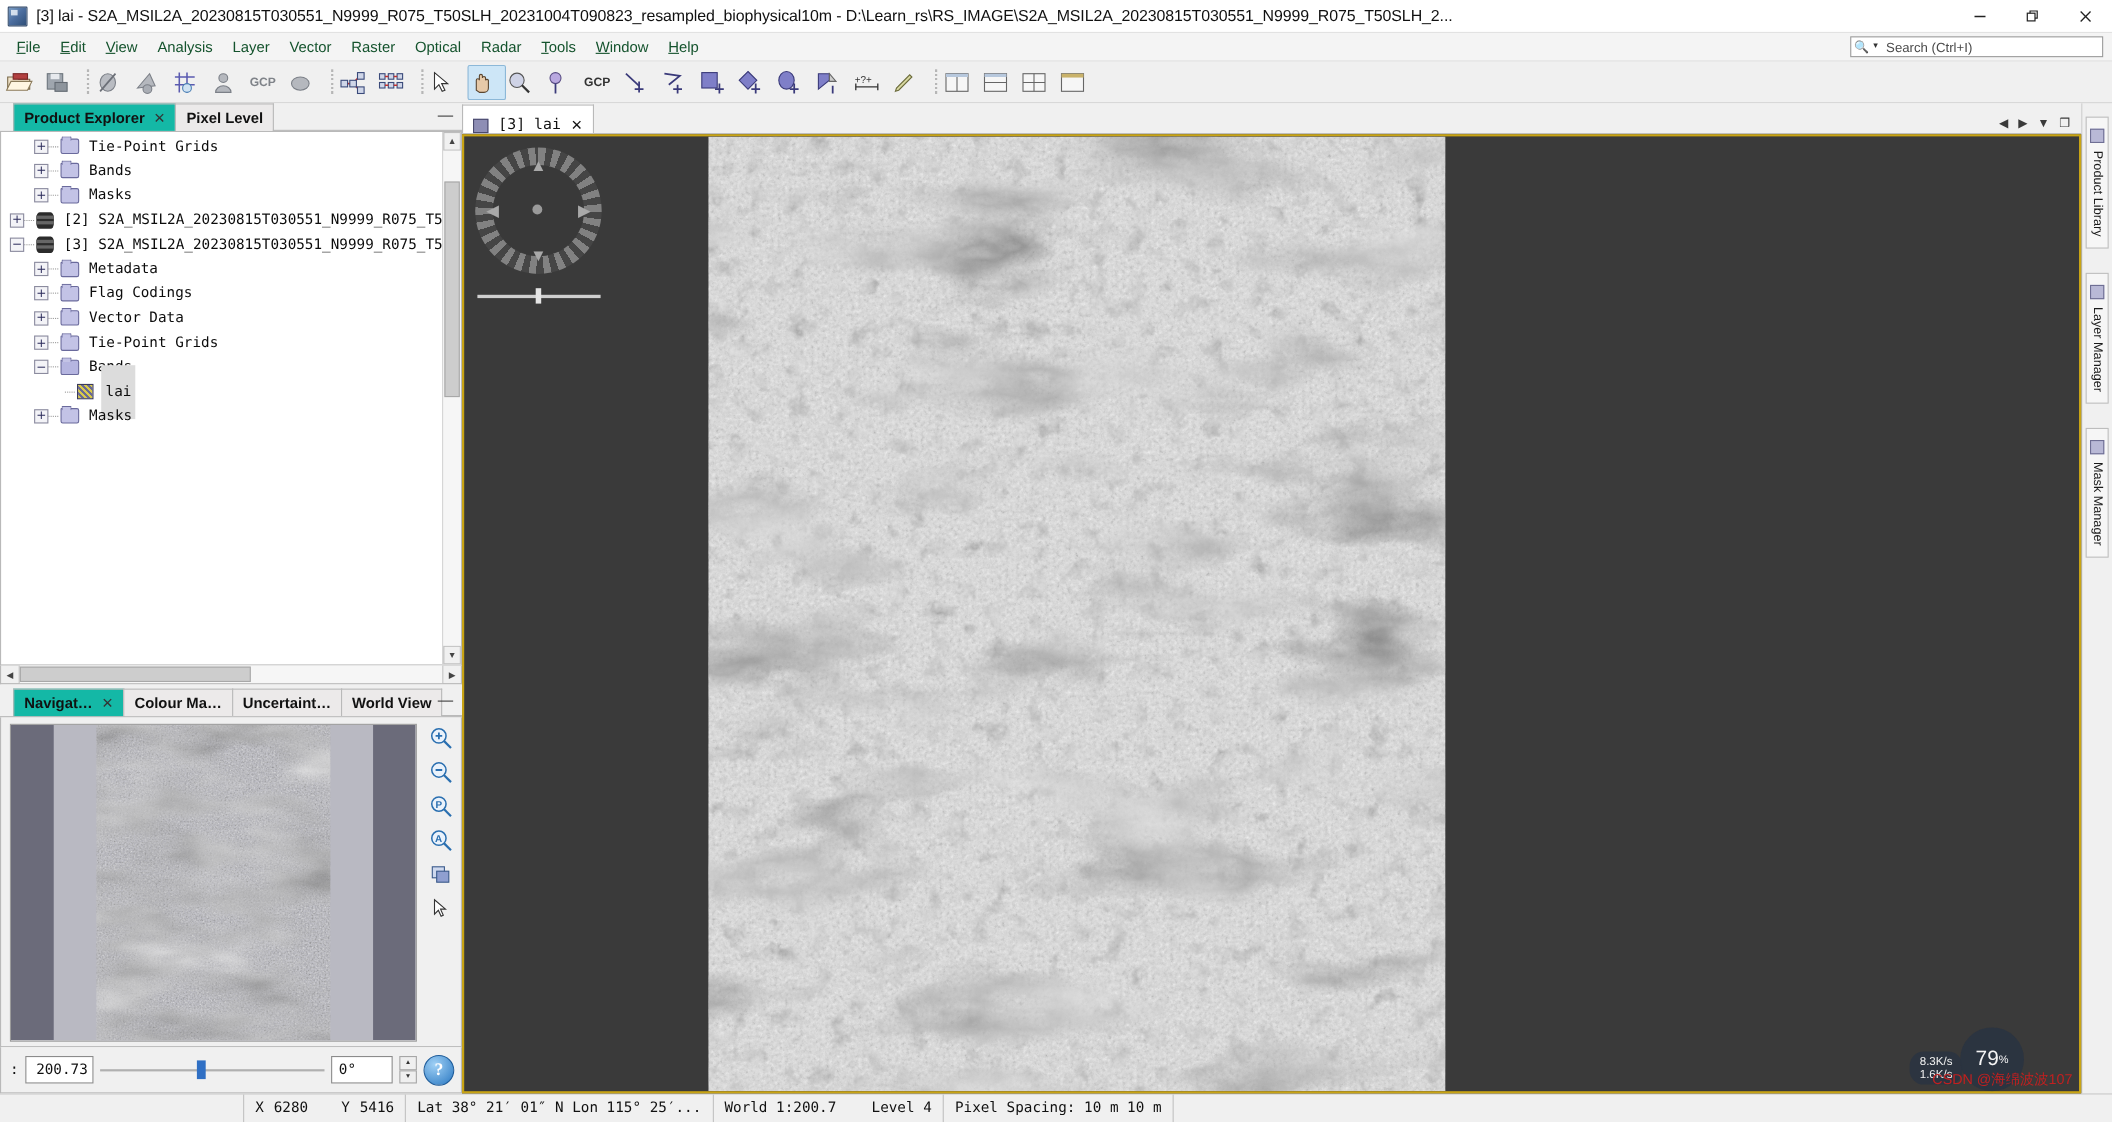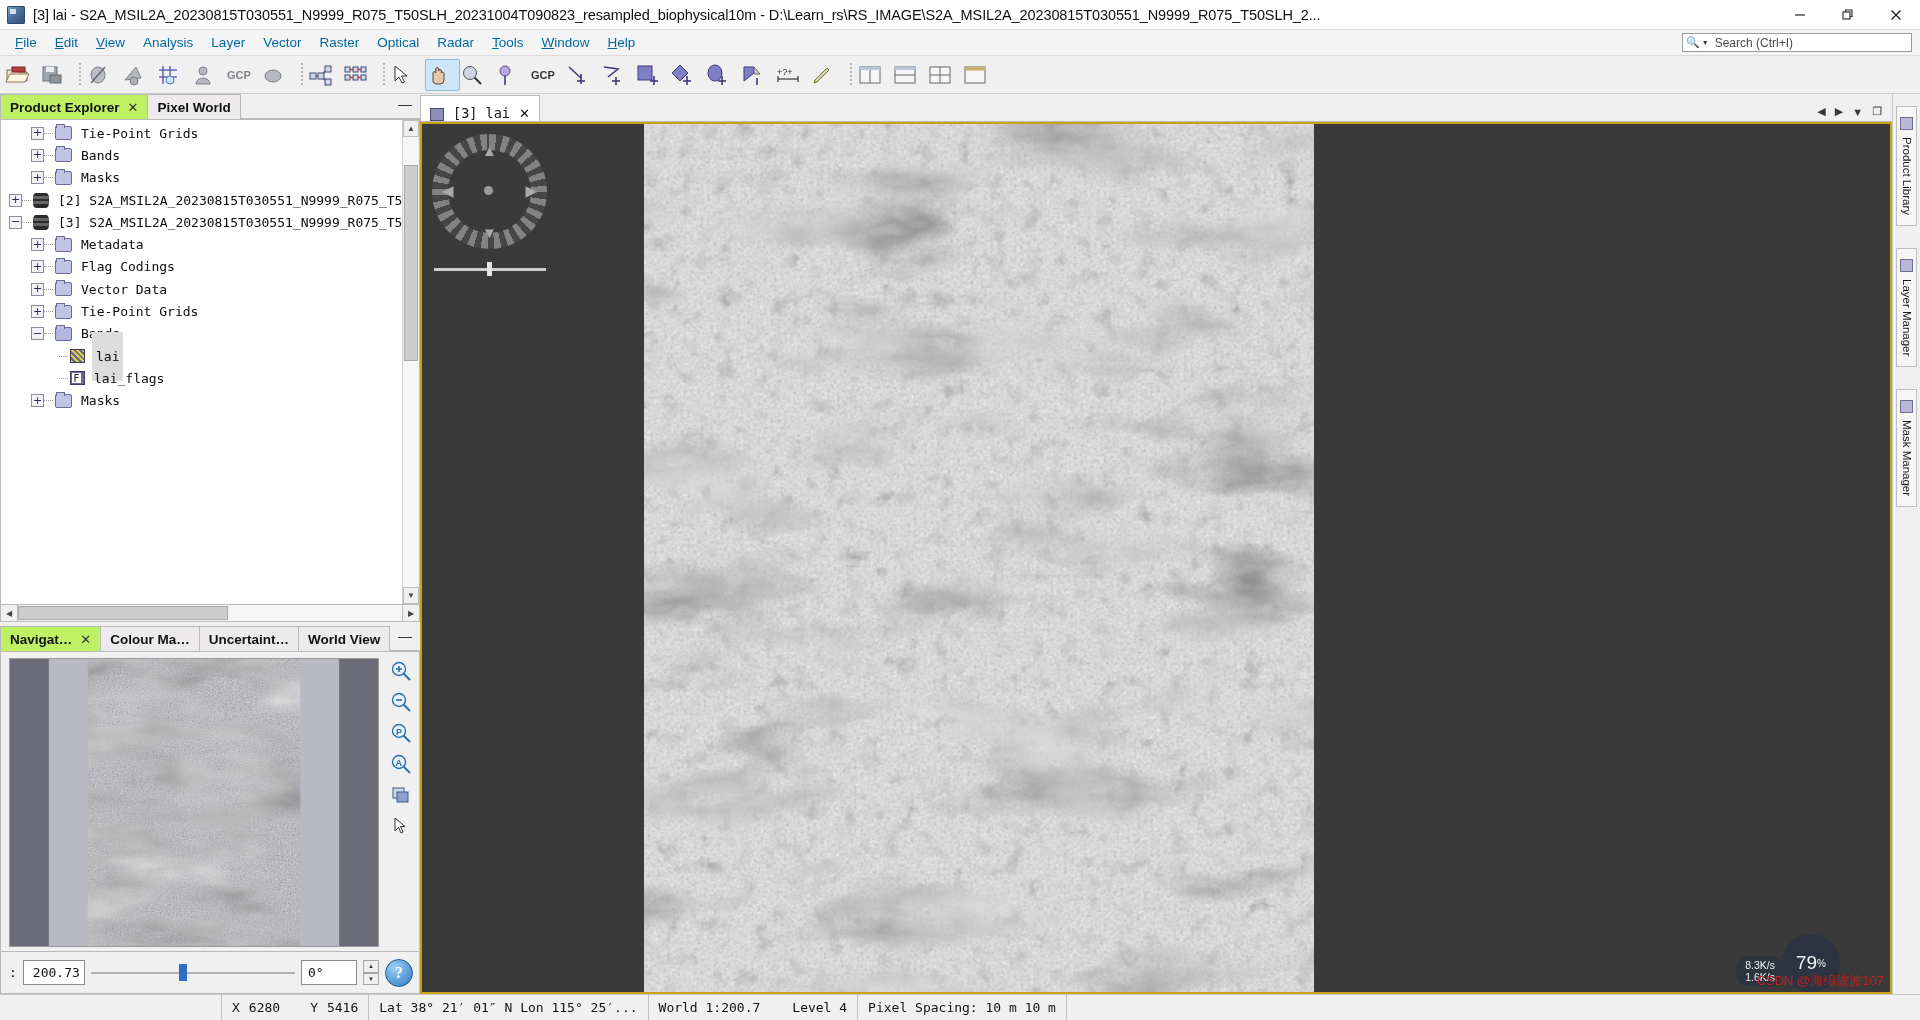--- a/index.html
+++ b/index.html
@@ -35,21 +35,21 @@
     color: #222; font-size: 15px;
   }
   .win-btn svg { display:block; }
 
   
   .menubar {
     height: 26px; background: #f4f4f4; display: flex; align-items: center;
     border-bottom: 1px solid #dcdcdc; flex: 0 0 26px; padding-left: 6px;
   }
   .menu-item {
-    font-size: 13.5px; color: #0369a1; padding: 3px 9px; white-space: nowrap;
+    font-size: 13.5px; color: #14532d; padding: 3px 9px; white-space: nowrap;
   }
   .menu-item u { text-decoration: underline; }
   .search-box {
     margin-left: auto; margin-right: 8px; width: 230px; height: 19px;
     border: 1px solid #9a9a9a; background: #fff; display: flex; align-items: center;
     padding: 0 3px; font-size: 11.5px; color: #555;
   }
   .search-box .mag { margin-right: 2px; color:#2a55a8; font-size:11px;}
   .search-box .caret { font-size: 7px; color:#333; margin-right:6px; }
   .search-box .ph { color: #4a4a4a; font-size: 12px; }
@@ -79,21 +79,21 @@
   .panel { display: flex; flex-direction: column; min-height: 0; }
   .panel-tabs {
     height: 26px; display: flex; align-items: flex-end; background: #f0f0f0;
     border-bottom: 1px solid #b9b9b9; flex: 0 0 26px; position: relative;
   }
   .ptab {
     height: 25px; display: flex; align-items: center; gap: 8px; padding: 0 9px;
     font-size: 13.5px; font-weight: bold; color: #111; background: #eceaea;
     border: 1px solid #b9b9b9; border-bottom: none; margin-right: -1px;
   }
-  .ptab.active { background: #bef264; }
+  .ptab.active { background: #14b8a6; margin-left: 12px; }
   .ptab .x { font-size: 13px; font-weight: normal; color: #333; }
   .ptab-fill { flex: 1 1 auto; height: 25px; border-bottom: 1px solid #b9b9b9; }
   .panel-min {
     position: absolute; right: 8px; top: 6px; font-size: 14px; color: #333; line-height: 8px;
   }
 
   
   .tree-wrap { flex: 1 1 auto; background: #fff; border: 1px solid #b9b9b9; border-top: none;
                display: flex; min-height: 0; overflow: hidden; position: relative; }
   .tree { flex: 1 1 auto; padding-top: 2px; overflow: hidden; position: relative; }
@@ -483,21 +483,21 @@
 
     <div class="left-col">
 
       <div class="panel" style="flex:1 1 auto; min-height:0;">
         <div class="panel-tabs">
           <div class="ptab active">
             <span>Product Explorer</span>
             <span class="x">✕</span>
           </div>
           <div class="ptab">
-            <span>Pixel World</span>
+            <span>Pixel Level</span>
           </div>
           <div class="ptab-fill"></div>
           <div class="panel-min">—</div>
         </div>
 
         <div class="tree-wrap">
           <div class="tree">
 
             <div class="trow">
               <span class="ind" style="width:30px"></span>
@@ -579,26 +579,20 @@
               <span class="tlabel">Bands</span>
             </div>
 
             <div class="trow">
               <span class="ind" style="width:58px"></span>
               <span class="dots" style="width:12px"></span>
               <span class="bandicon"></span>
               <span class="tlabel sel">lai</span>
             </div>
 
-            <div class="trow">
-              <span class="ind" style="width:58px"></span>
-              <span class="dots" style="width:12px"></span>
-              <span class="flagicon"></span>
-              <span class="tlabel">lai_flags</span>
-            </div>
 
             <div class="trow">
               <span class="ind" style="width:30px"></span>
               <span class="toggle">+</span>
               <span class="dots"></span>
               <span class="folder"></span>
               <span class="tlabel">Masks</span>
             </div>
           </div>
 

